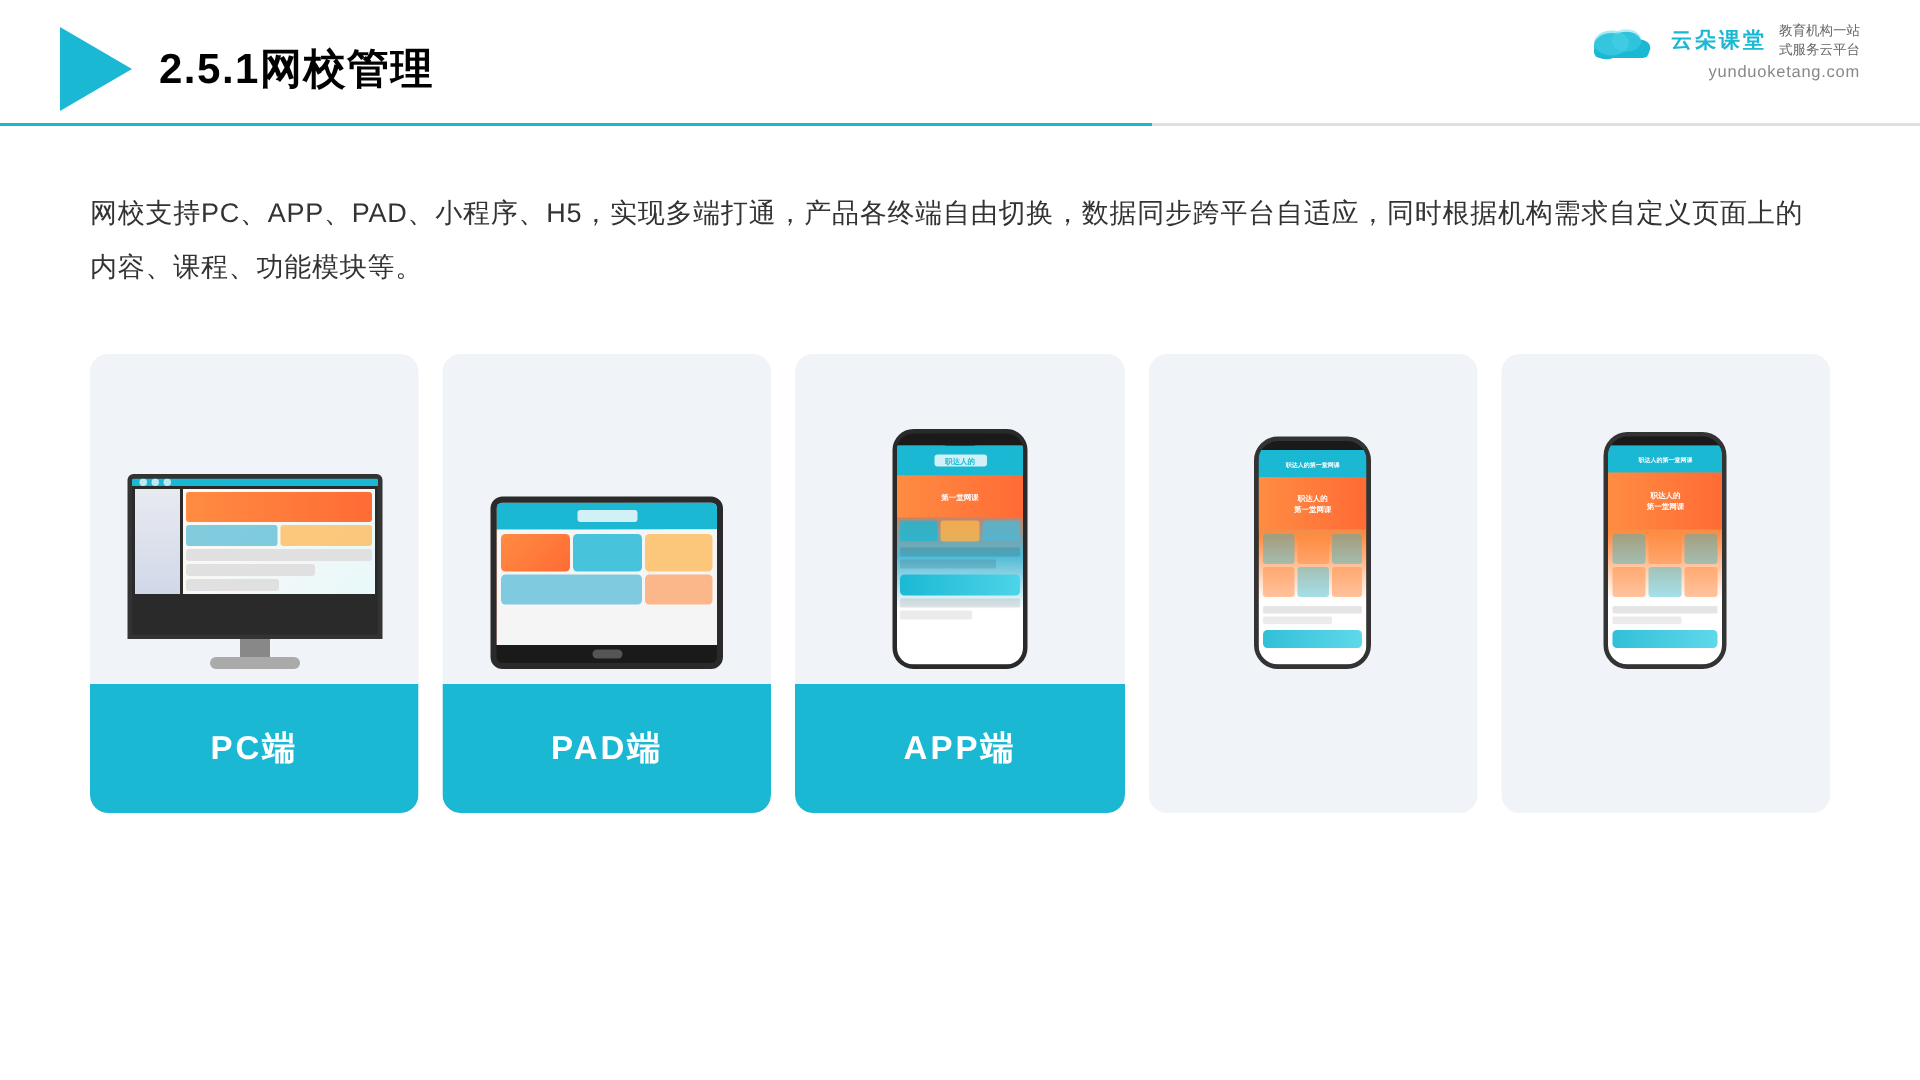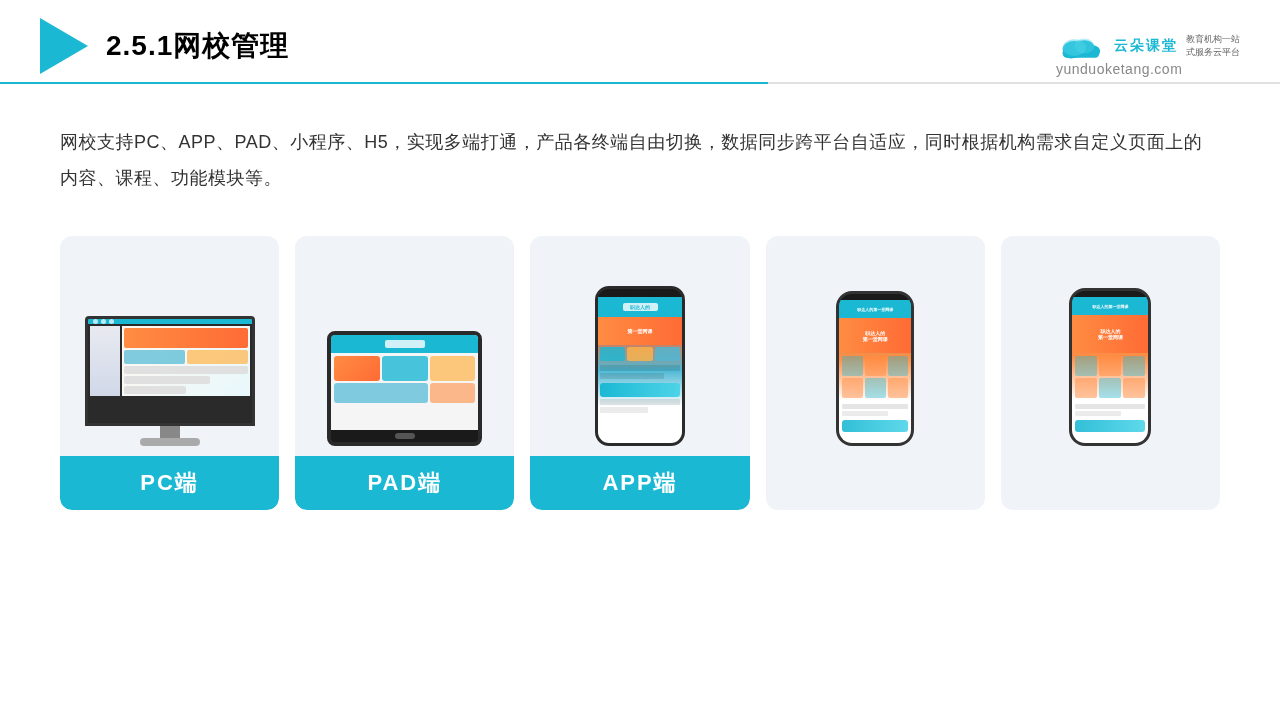--- a/index.html
+++ b/index.html
@@ -41,35 +41,34 @@
       right: 0;
       height: 2px;
       background: linear-gradient(to right, #1bb8d4 60%, #e0e0e0 60%);
     }
     .top-right-logo {
       position: absolute;
       right: 40px;
       top: 12px;
       display: flex;
       flex-direction: column;
-      align-items: flex-start;
-      margin-top: 19px;
+      align-items: flex-end;
     }
     .cloud-svg {
       width: 50px;
       height: 30px;
     }
     .logo-text-cn {
       font-size: 14px;
       color: #1bb8d4;
       font-weight: bold;
       letter-spacing: 2px;
     }
     .logo-url {
-      font-size: 14px;
+      font-size: 11px;
       color: #888;
       letter-spacing: 0.5px;
     }
     .logo-tagline {
       font-size: 9px;
       color: #666;
       text-align: right;
       line-height: 1.4;
     }
 
@@ -273,21 +272,21 @@
       height: 20px;
       background: rgba(27,184,212,0.4);
       border-radius: 2px;
     }
     .mini-grid-item.orange { background: rgba(255,140,66,0.5); }
 
     
     .card-label {
       width: calc(100% + 20px);
       margin: 0 -10px;
-      padding: 12px 10px;
+      padding: 28px 10px;
       background: #1bb8d4;
       text-align: center;
       color: #fff;
       font-size: 22px;
       font-weight: bold;
       letter-spacing: 2px;
       border-radius: 0 0 12px 12px;
       margin-top: auto;
     }
 

